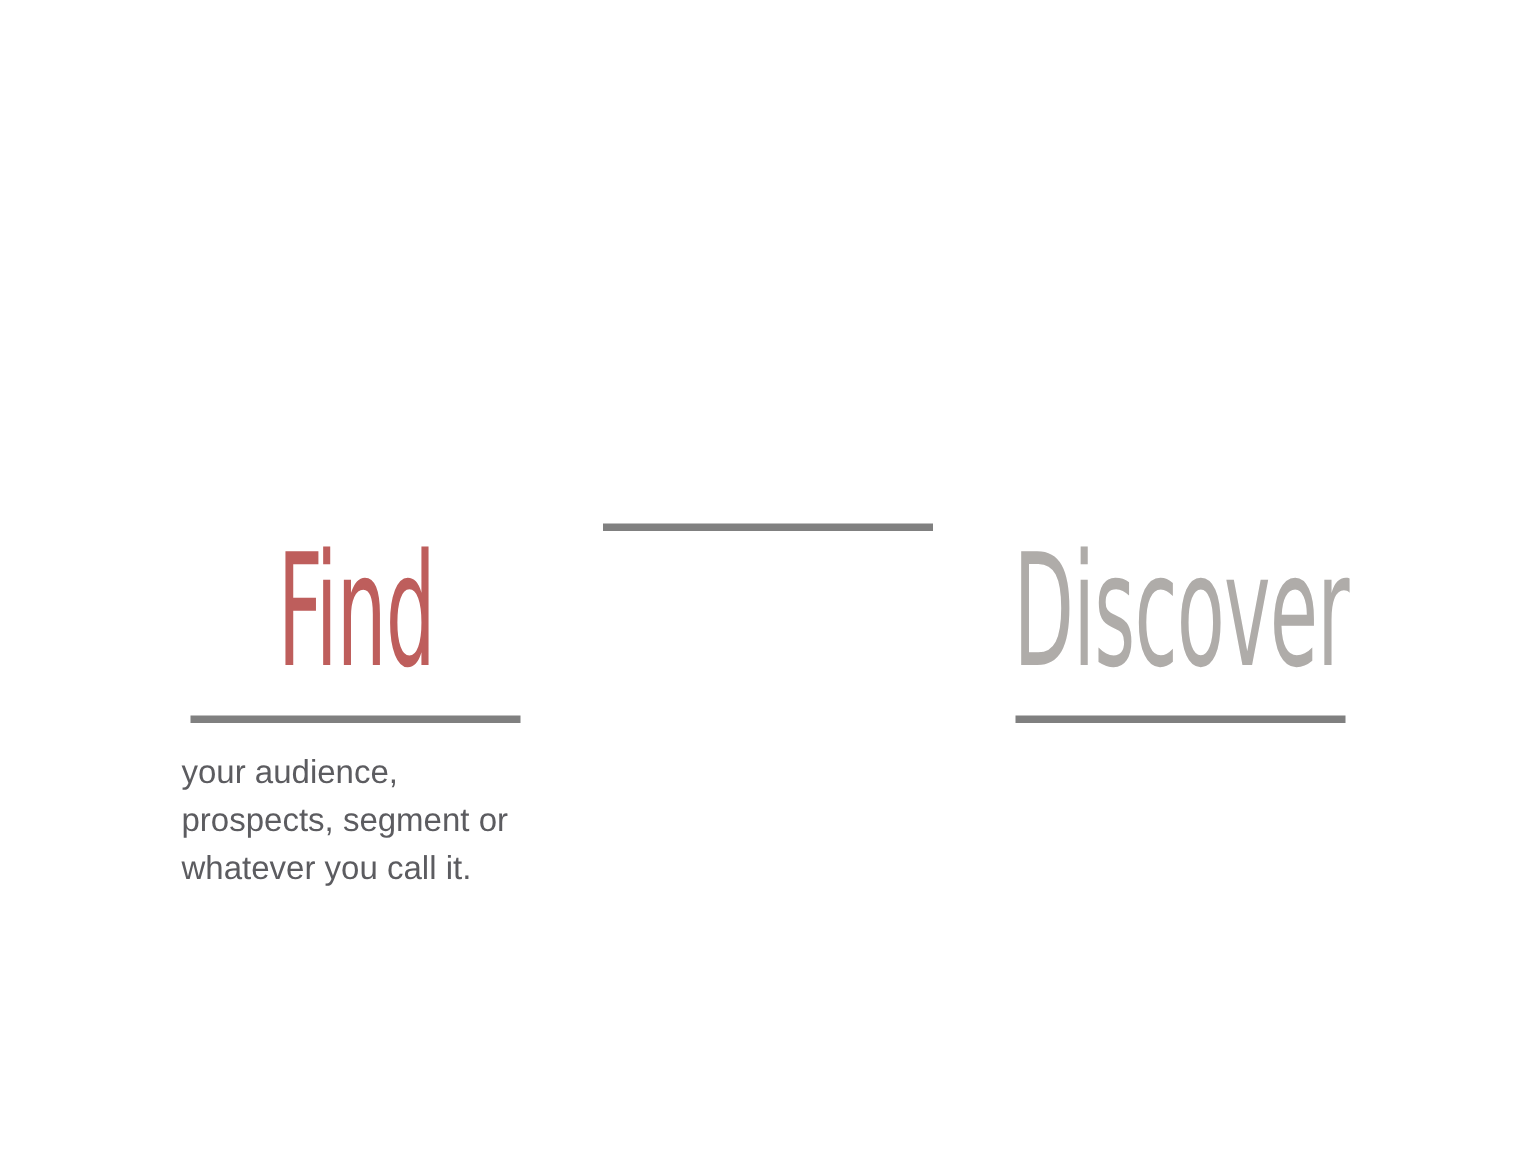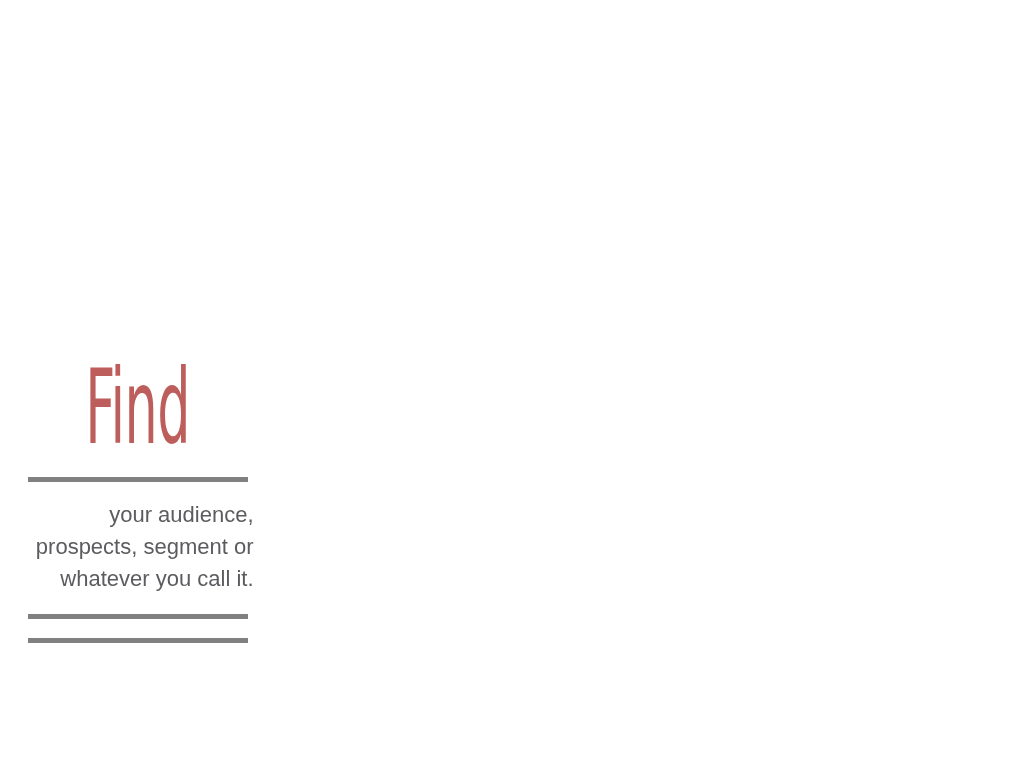--- a/index.html
+++ b/index.html
@@ -21,21 +21,20 @@
     height: 768px;
     background: #ffffff;
   }
 
   .columns {
     position: absolute;
     left: 0;
     top: 330px;
     width: 1024px;
     display: flex;
-    flex-direction: column;
     align-items: flex-start;
     justify-content: center;
   }
 
   .column {
     width: 275px;
     display: flex;
     flex-direction: column;
     align-items: center;
   }
@@ -70,21 +69,21 @@
     width: 220px;
     height: 5px;
     background: #808080;
     margin-top: 19px;
   }
 
   
   .body-text {
     margin-top: 17px;
     width: 232px;
-    text-align: right;
+    text-align: left;
     color: #5c5c60;
     font-family: "Liberation Sans", sans-serif;
     font-size: 22px;
     line-height: 32px;
     font-weight: 400;
   }
 </style>
 </head>
 <body>
 
@@ -98,17 +97,20 @@
       </div>
       <div class="divider"></div>
       <div class="body-text">your audience, prospects, segment or whatever you call it.</div>
     </div>
 
     <div class="column">
       <div class="divider"></div>
     </div>
 
     <div class="column">
+      <div class="heading-wrap">
+        <div class="heading discover">Discover</div>
+      </div>
       <div class="divider"></div>
     </div>
 
   </div>
 </div>
 
 </body></html>

